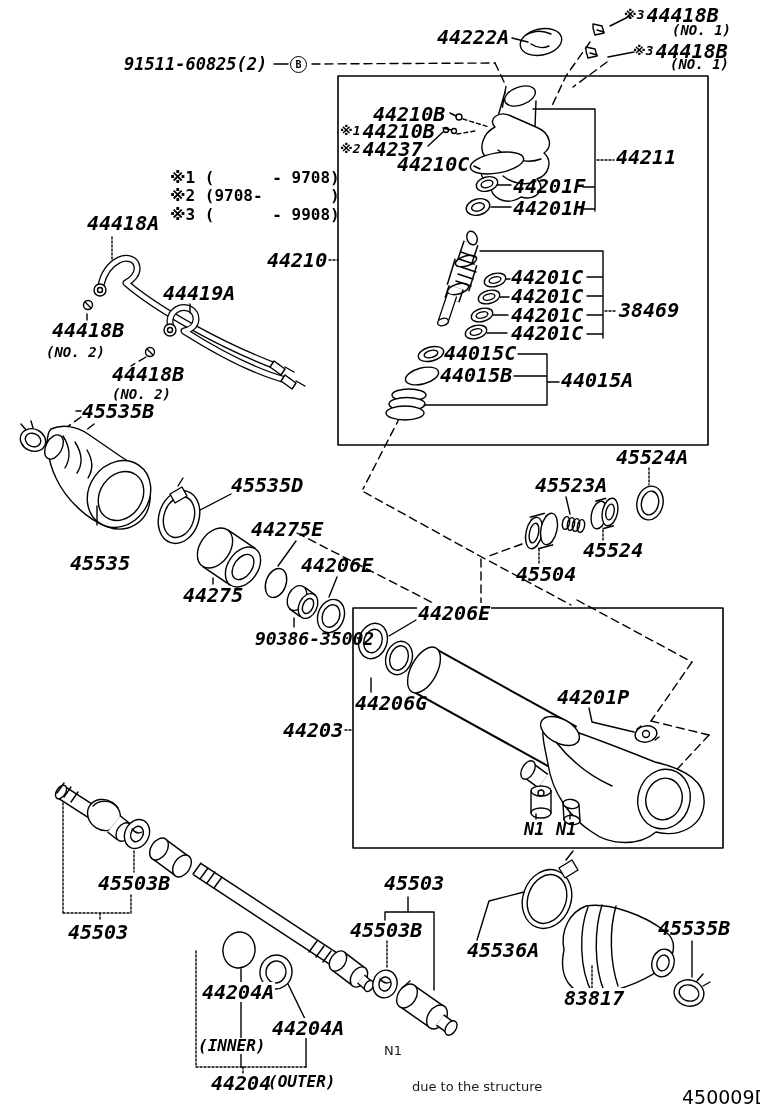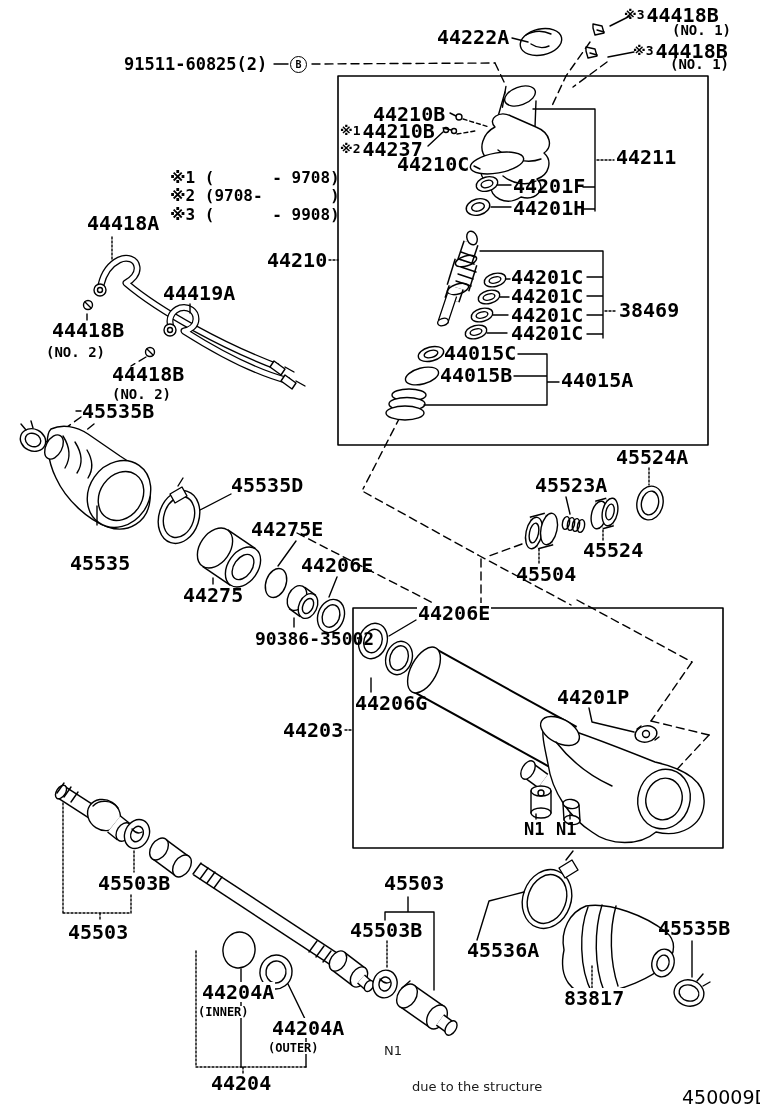--- a/index.html
+++ b/index.html
@@ -1,24 +1,24 @@
 <!DOCTYPE html>
 <html><head>
 <meta charset="utf-8">
 <style>
   html,body{margin:0;padding:0;background:#fff;}
   .stage{position:relative;width:760px;height:1112px;background:#fff;overflow:hidden;
          font-family:"DejaVu Sans Mono","DejaVu Sans",monospace;color:#000;}
   .stage svg{position:absolute;left:0;top:0;}
   .lbl{position:absolute;font-weight:700;font-size:20px;line-height:1;white-space:pre;
-       font-family:"DejaVu Sans Mono","DejaVu Sans",monospace;z-index:2;}
+       font-family:"DejaVu Sans Mono","DejaVu Sans",monospace;z-index:2;font-style:italic;}
   .t18{font-size:18px;}
   .t17{font-size:17px;}
   .sm{font-size:14px;}
-  .md{font-size:12px;}
+  .md{font-size:16px;margin-top:32px;}
   .pre{font-size:13px;vertical-align:3px;padding-right:2px;}
   .bg{background:#fff;padding:0 1px;}
   .var{position:absolute;font-weight:700;font-size:16px;white-space:pre;line-height:1;z-index:2;
        font-family:"DejaVu Sans Mono","DejaVu Sans",monospace;}
   .badge{position:absolute;width:15px;height:15px;border:1.6px solid #000;border-radius:50%;
          font:700 10px "DejaVu Sans Mono",monospace;display:flex;align-items:center;
          justify-content:center;z-index:2;background:#fff;}
   .note-line{position:absolute;font:400 13px "DejaVu Sans","Liberation Sans",sans-serif;
              color:#1a1a1a;line-height:1;white-space:pre;z-index:2;}
   .code{position:absolute;font:400 19px "DejaVu Sans","Liberation Sans",sans-serif;z-index:2;}

